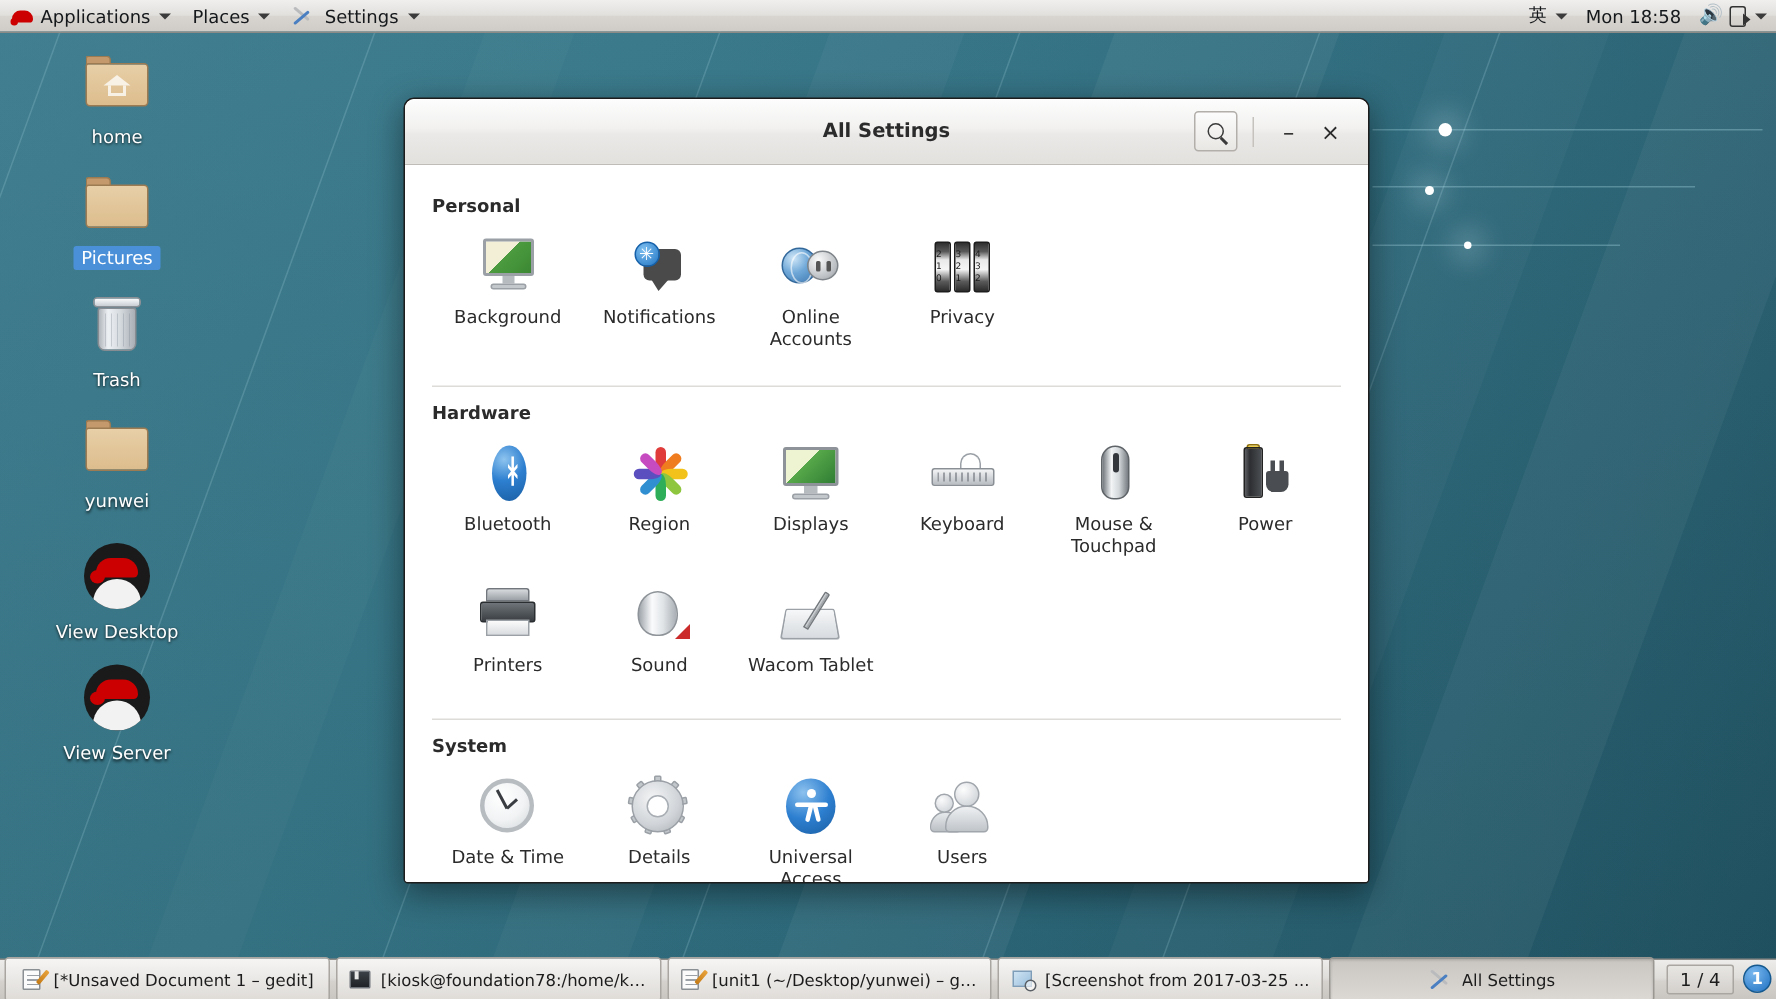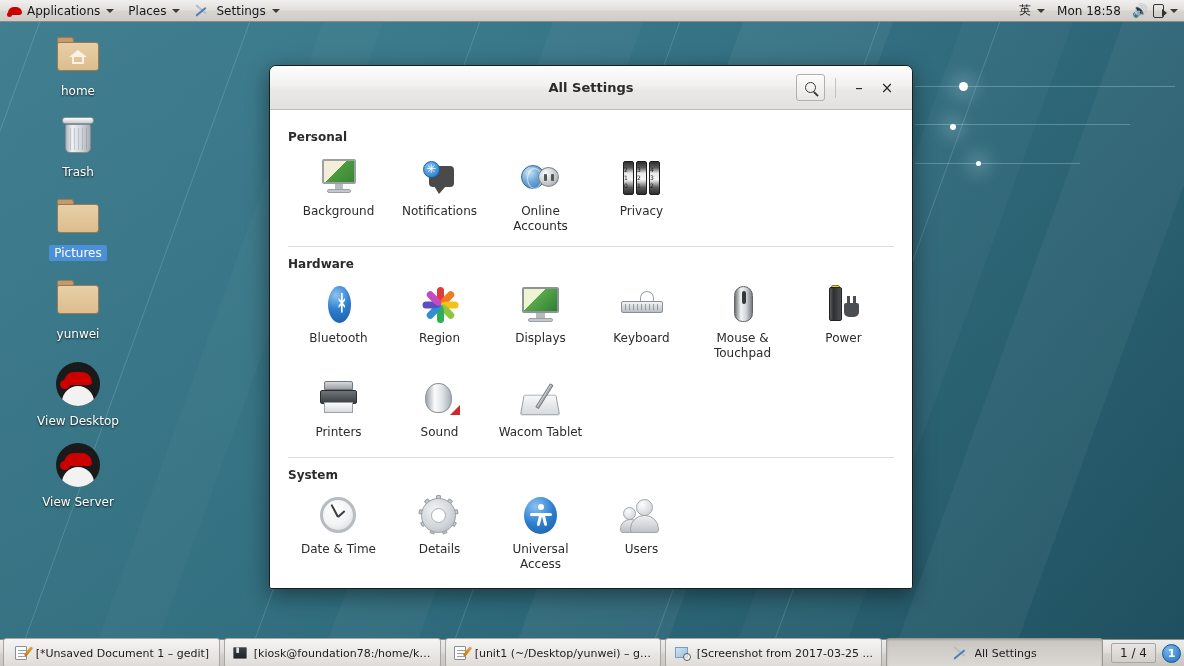--- a/index.html
+++ b/index.html
@@ -281,21 +281,21 @@
     background: transparent; border: none;
     font-family: "DejaVu Sans", sans-serif;
   }
 
   #settings-content {
     flex: 1; overflow: hidden;
     padding: 10px 18px 0 18px;
     background: #ffffff;
   }
   .group { }
-  .group + .group { border-top: 1px solid #dedcd9; margin-top: 4px; }
+  .group + .group { border-top: 1px solid #dedcd9; margin-top: 15px; }
   .group-title {
     font-size: 12px; font-weight: bold; color: #2b2b2b;
     padding: 10px 0 4px 0;
   }
   .tiles {
     display: flex; flex-wrap: wrap;
   }
   .tile {
     width: 101px;
     min-height: 84px;
@@ -710,21 +710,21 @@
   .ic-tools .w {
     position: absolute; left: 1px; top: 1px; width: 14px; height: 2px;
     background: #b9bbbd; transform: rotate(40deg); transform-origin: left center; border-radius: 1px;
   }
   .ic-tools .s {
     position: absolute; left: 1px; top: 13px; width: 14px; height: 2px;
     background: #4a7fc1; transform: rotate(-40deg); transform-origin: left center; border-radius: 1px;
   }
 
   #taskbar-right {
-    margin-left: auto; display: flex; align-items: center; gap: 6px;
+    margin-left: auto; display: flex; align-items: flex-start; gap: 6px;
     padding-left: 4px; flex: none;
   }
   #workspace-indicator {
     font-size: 12px; color: #1c1c1c;
     padding: 2px 8px;
     background: linear-gradient(to bottom, #e8e6e3, #d3d0cc);
     border: 1px solid #a9a6a1; border-radius: 2px;
   }
   #workspace-badge {
     width: 19px; height: 19px; border-radius: 50%;
@@ -804,38 +804,38 @@
           <div class="body"></div>
         <div class="house">
             <div class="roof"></div>
             <div class="wall"></div>
           </div>
       </div>
     </div>
     <div class="lbl">home</div>
   </div>
 
+  <div class="desk-icon selected">
+    <div class="glyph">
+      <div class="folder">
+          <div class="tab"></div>
+          <div class="body"></div>
+        </div>
+    </div>
+    <div class="lbl">Pictures</div>
+  </div>
+
   <div class="desk-icon">
     <div class="glyph">
       <div class="trash">
           <div class="lid"></div>
           <div class="can"></div>
         </div>
     </div>
     <div class="lbl">Trash</div>
-  </div>
-
-  <div class="desk-icon selected">
-    <div class="glyph">
-      <div class="folder">
-          <div class="tab"></div>
-          <div class="body"></div>
-        </div>
-    </div>
-    <div class="lbl">Pictures</div>
   </div>
 
   <div class="desk-icon">
     <div class="glyph">
       <div class="folder">
           <div class="tab"></div>
           <div class="body"></div>
         </div>
     </div>
     <div class="lbl">yunwei</div>

